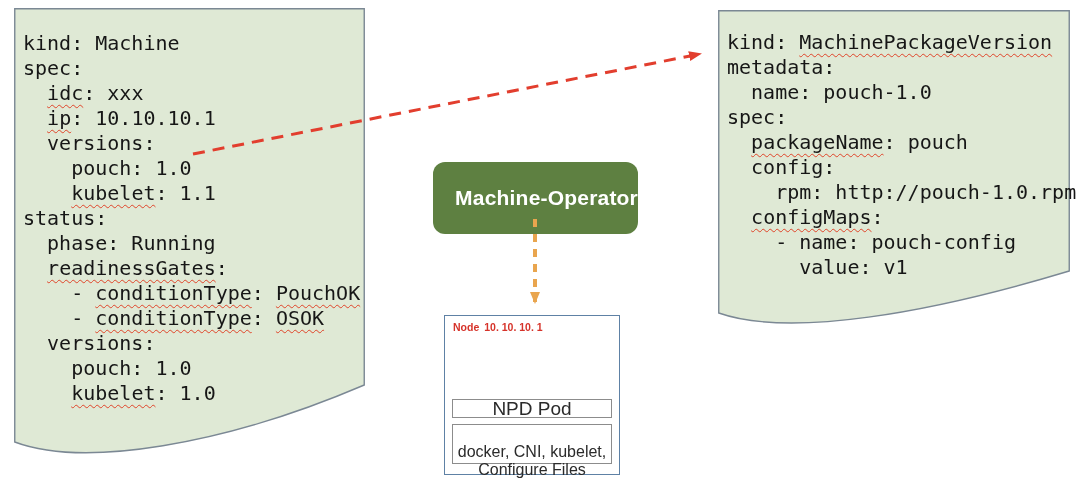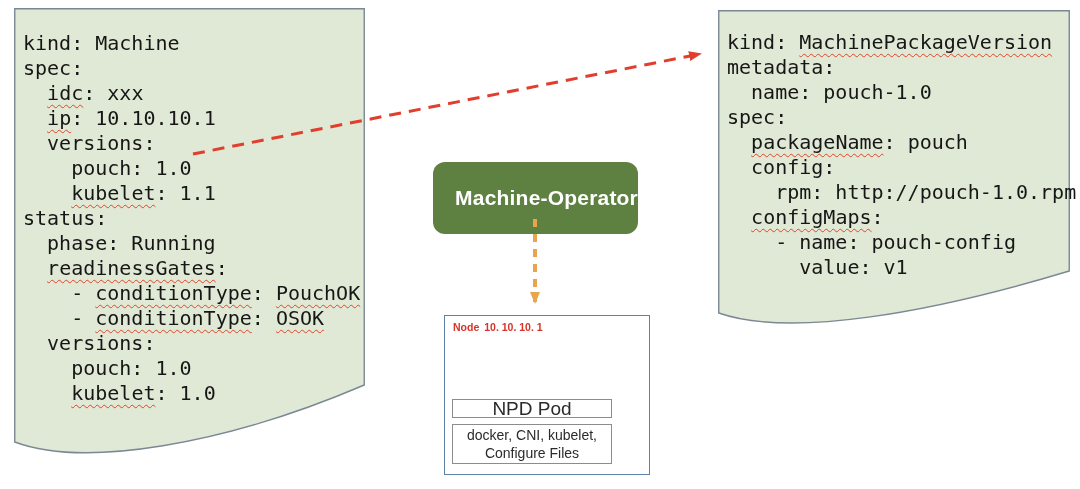--- a/index.html
+++ b/index.html
@@ -27,29 +27,29 @@
               background:var(--operator-green,#5e8041); border-radius:12px;
               display:flex; align-items:center; justify-content:flex-end;
               color:#ffffff; font-weight:bold; font-size:21px; letter-spacing:0.2px;margin-top:18px; }
 
   
   .overlay { position:absolute; left:0; top:0; pointer-events:none; }
   .red-arrow    { stroke:var(--red-arrow,#e23e2e);    stroke-width:3;   stroke-dasharray:12 8; fill:none; }
   .orange-arrow { stroke:var(--orange-arrow,#e9a54e); stroke-width:4;   stroke-dasharray:8 7;  fill:none; }
 
   
-  .node-box { position:absolute; left:444px; top:315px; width:206px; height:160px;
+  .node-box { position:absolute; left:444px; top:315px; width:176px; height:160px;
               background:#ffffff; border:1px solid var(--node-border,#5e81a5); }
   .node-title { position:absolute; left:8px; top:5px; font-size:10.5px; font-weight:bold;
                 color:var(--node-text-red,#d6332a); white-space:nowrap; }
   .node-title .node-ip { margin-left:5px; }
   .inner-box { position:absolute; left:7px; width:160px; border:1px solid var(--inner-box-border,#8c8c8c);
                background:#ffffff; text-align:center; color:#2b2b2b; }
   .npd-pod  { top:83px;  height:19px; font-size:19px; line-height:17px; }
-  .base-box { top:108px; height:40px; font-size:14px;  line-height:17.5px; padding-top:2px; }
+  .base-box { top:108px; height:40px; font-size:16px;  line-height:17.5px; padding-top:18px; }
 </style>
 </head>
 <body>
 
 <div class="canvas">
 
   <div class="doc left-doc">
     <svg class="doc-shape" width="351" height="470" viewBox="0 0 351 470">
       <path d="M0.75,0.75 H350.25 V377 C210,437 70,460 0.75,434 Z"></path>
     </svg>

